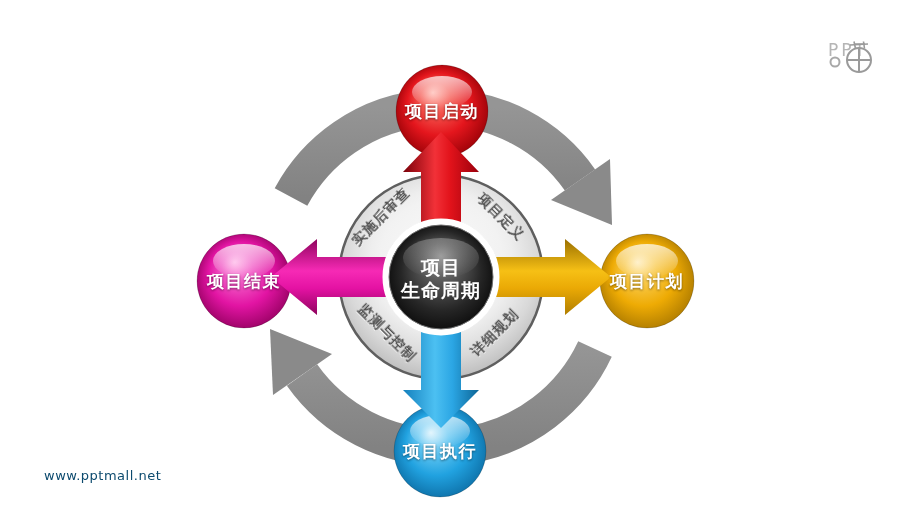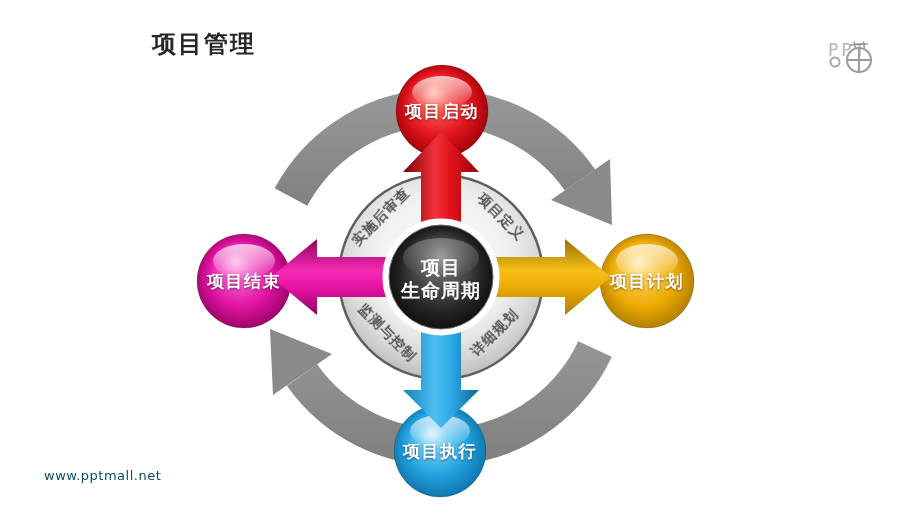--- a/index.html
+++ b/index.html
@@ -28,21 +28,20 @@
     font-size:17px;font-weight:bold;fill:#ffffff;letter-spacing:1.5px;
     filter:drop-shadow(0 1.5px 1px rgba(0,0,0,.45));
   }
   text{text-anchor:middle;}
 </style>
 </head>
 <body>
 
 <div class="slide">
 
-  <div class="page-title">项目管理</div>
 
   <div class="brand">
     <span class="brand-text">PPT</span>
     <svg width="50" height="36" viewBox="0 0 50 36">
       <circle cx="7" cy="22" r="4.5" fill="none" stroke="#a8a8a8" stroke-width="2"></circle>
       <circle cx="31" cy="20" r="12" fill="none" stroke="#9a9a9a" stroke-width="2"></circle>
       <line x1="19" y1="20" x2="43" y2="20" stroke="#9a9a9a" stroke-width="2"></line>
       <line x1="31" y1="8" x2="31" y2="32" stroke="#9a9a9a" stroke-width="2"></line>
       <line x1="22" y1="5" x2="40" y2="4" stroke="#9a9a9a" stroke-width="1.6"></line>
       <line x1="26" y1="1.5" x2="27.5" y2="8.5" stroke="#9a9a9a" stroke-width="1.6"></line>

